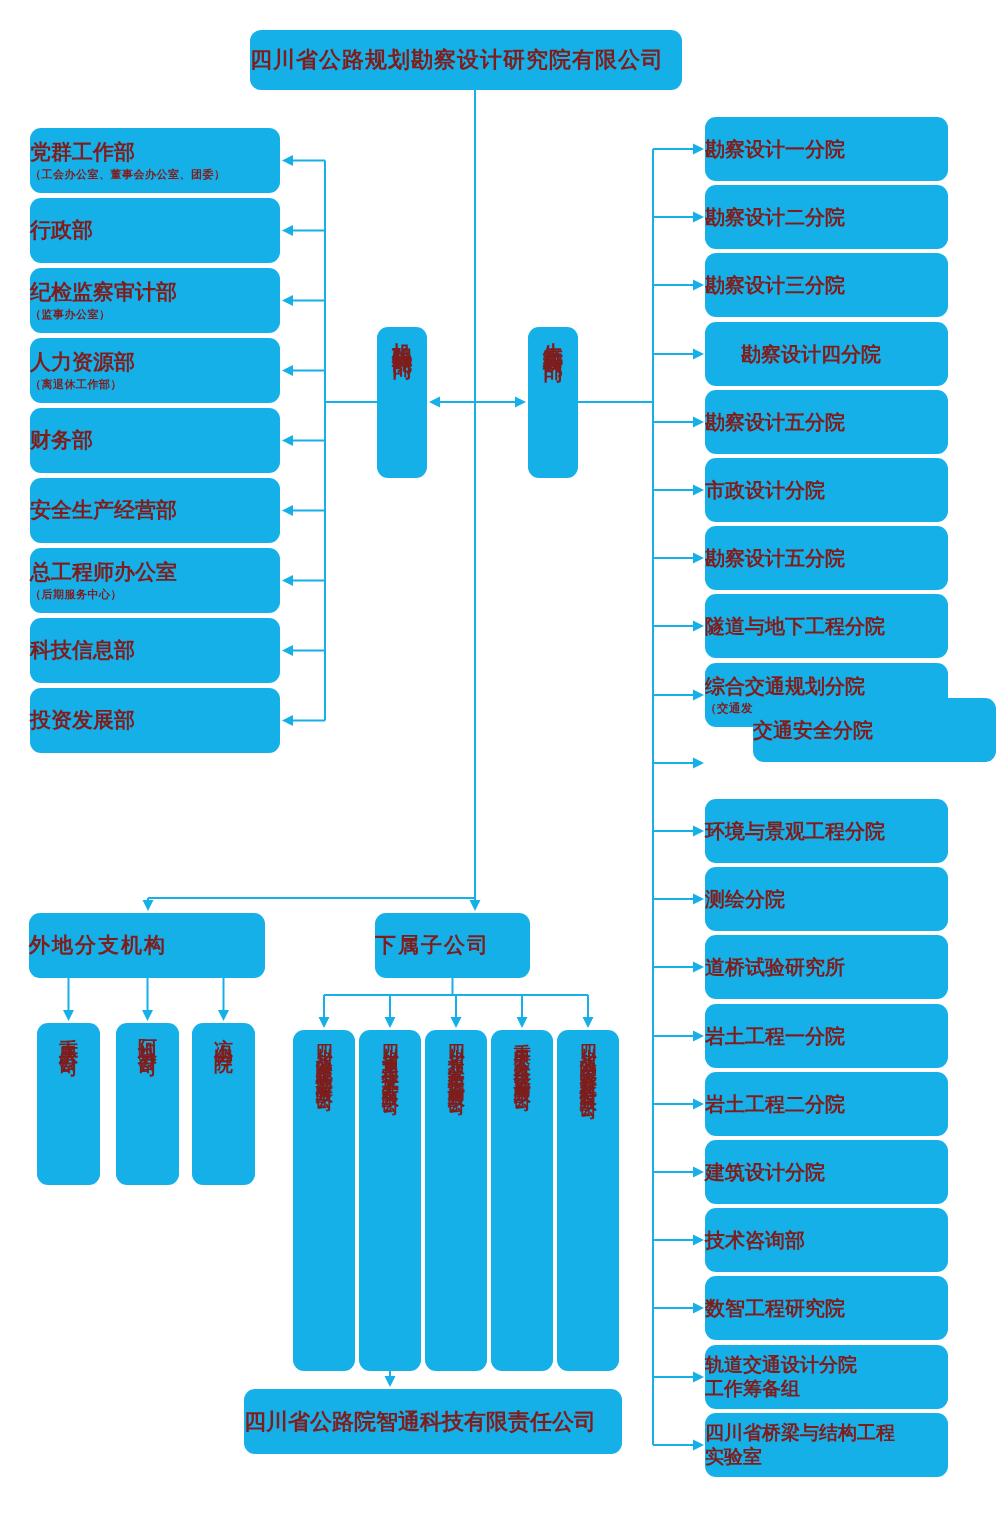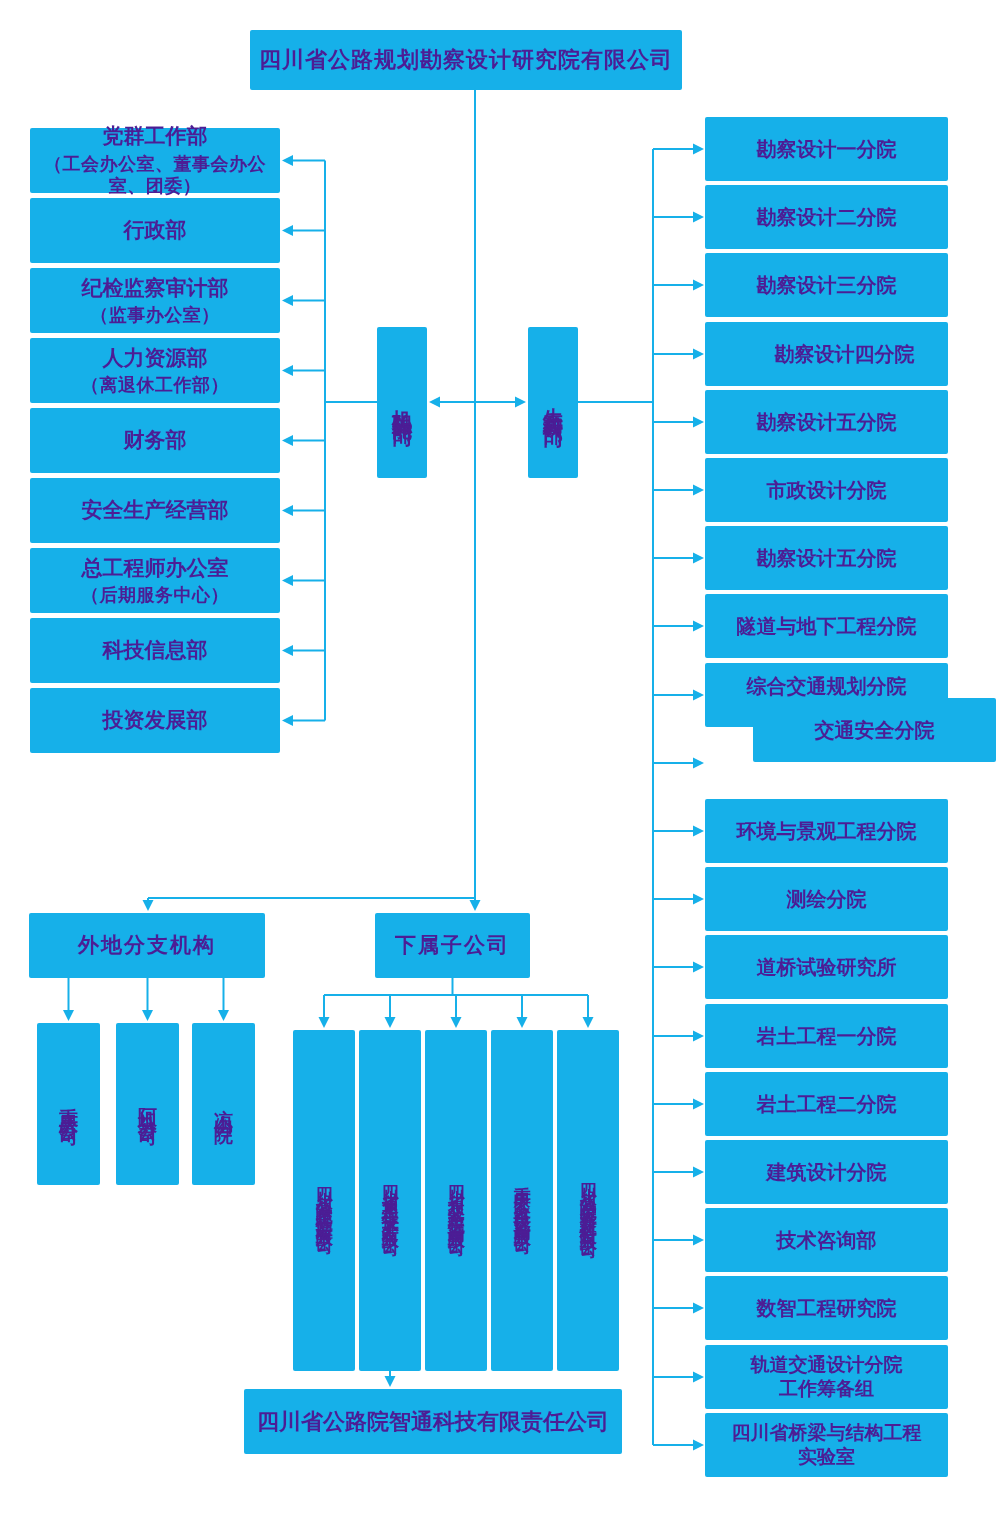--- a/index.html
+++ b/index.html
@@ -3,25 +3,25 @@
 <meta charset="utf-8">
 <style>
   *{margin:0;padding:0;box-sizing:border-box}
   html,body{background:#ffffff}
   #stage{
     position:relative;width:1000px;height:1514px;background:#fff;
     font-family:"Liberation Sans","DejaVu Sans",sans-serif;overflow:hidden;
   }
   #connectors{position:absolute;left:0;top:0;width:1000px;height:1514px;z-index:0}
   .box{
-    position:absolute;z-index:1;background:var(--box-c,#16B0E9);color:#4c1d95;
-    font-weight:bold;display:flex;flex-direction:column;align-items:center;
-    justify-content:center;text-align:center;border-radius:2px;line-height:1.25;
+    position:absolute;z-index:1;background:var(--box-c,#16B0E9);color:#7f1d1d;
+    font-weight:bold;display:flex;flex-direction:column;align-items:flex-start;
+    justify-content:center;text-align:center;border-radius:11px;line-height:1.25;
   }
-  .box .sub{font-size:18px;font-weight:bold;margin-top:3px;letter-spacing:0.5px}
+  .box .sub{font-size:11px;font-weight:bold;margin-top:3px;letter-spacing:0.5px}
   .vtext{writing-mode:vertical-rl;text-orientation:upright}
   
   #rootBox{left:250px;top:30px;width:432px;height:60px;font-size:22px;letter-spacing:1px}
   #adminGroup,#prodGroup{width:50px;top:327px;height:151px;font-size:20px;letter-spacing:3px}
   #adminGroup{left:377px}
   #prodGroup{left:528px}
   #branchGroup{left:29px;top:913px;width:236px;height:65px;font-size:21px;letter-spacing:2px}
   #subsGroup{left:375px;top:913px;width:155px;height:65px;font-size:21px;letter-spacing:2px}
   #bottomCompany{left:244px;top:1389px;width:378px;height:65px;font-size:22px}
   

